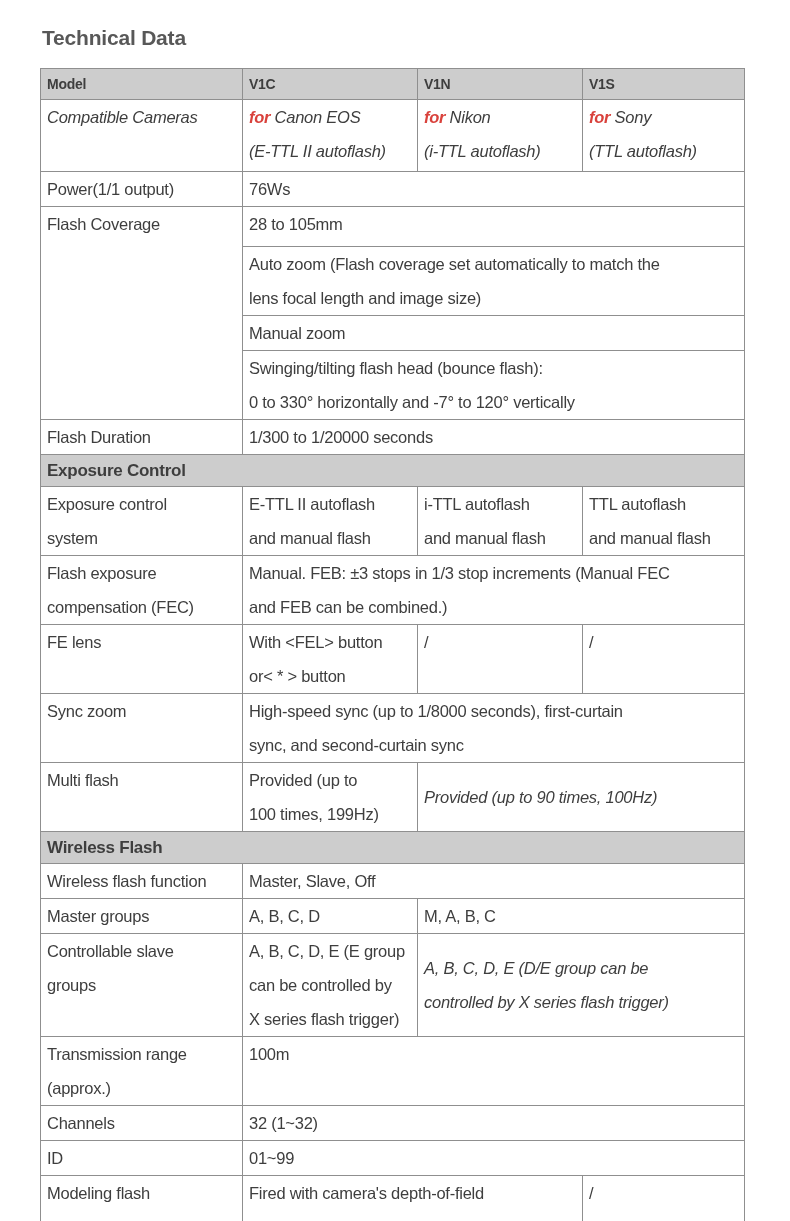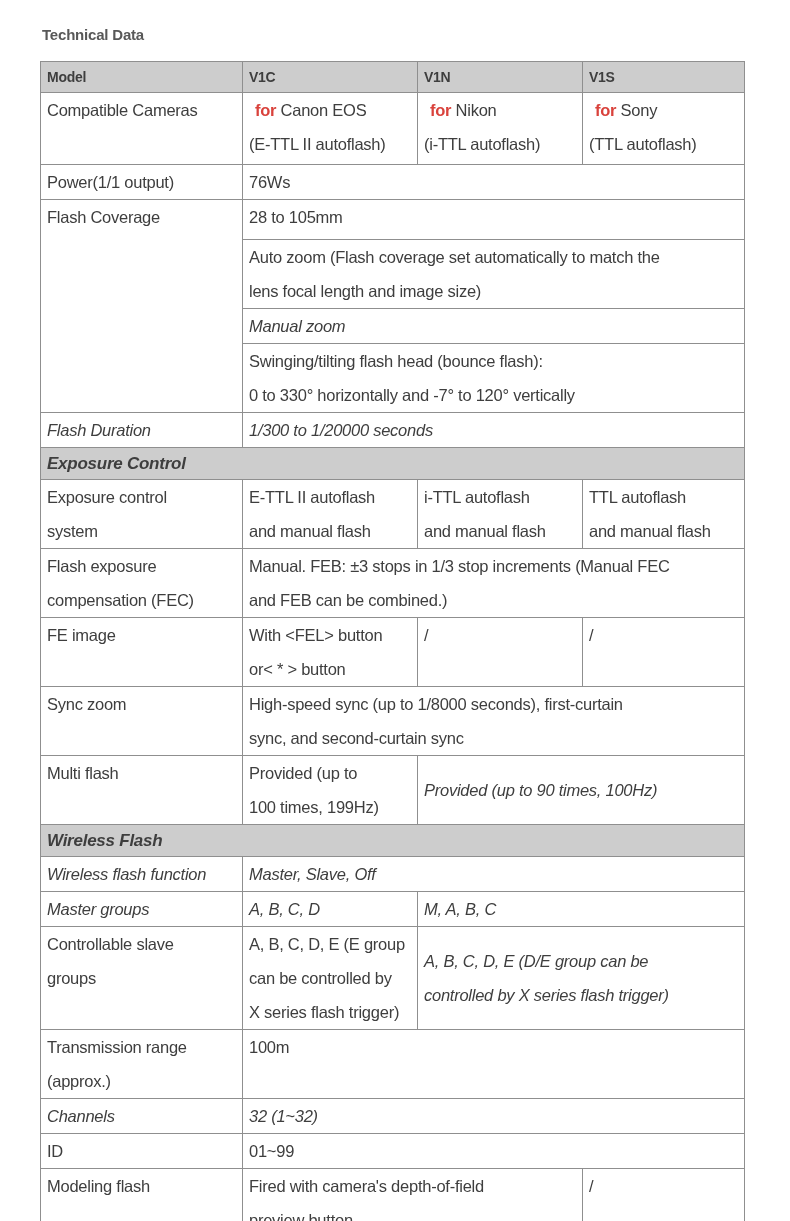--- a/index.html
+++ b/index.html
@@ -6,33 +6,33 @@
     --accent-red:#d9423c;
     --header-bg:#cdcdcd;
     --border:#8f8f8f;
     --text:#3e3e3e;
     --title-color:#585858;
     --page-bg:#ffffff;
   }
   *{box-sizing:border-box;}
   body{margin:0;background:var(--page-bg);}
   .page{width:790px;min-height:1221px;padding:26px 0 0 40px;font-family:"Liberation Sans",sans-serif;color:var(--text);}
-  .title{font-size:15px;font-weight:700;color:var(--title-color);margin:0 0 18px 2px;letter-spacing:-0.2px;}
+  .title{font-size:21px;font-weight:700;color:var(--title-color);margin:0 0 18px 2px;letter-spacing:-0.2px;}
   table.spec{border-collapse:collapse;width:704px;table-layout:fixed;}
   td,th{border:1px solid var(--border);vertical-align:top;padding:0 4px 0 6px;
         font-size:16.5px;line-height:34px;letter-spacing:-0.25px;text-align:left;font-weight:400;overflow:hidden;}
   th.head{background:var(--header-bg);font-weight:700;line-height:30px;font-size:14px;}
   tr.section td{background:var(--header-bg);font-weight:700;line-height:31px;font-size:17px;}
   .vmid{vertical-align:middle;font-style:italic;}
   .red{color:var(--accent-red);font-weight:700;}
-  .compat .red{margin-left:6px;}
+  .compat .red{}
   b{font-weight:400;}
-  .h30{height:30px;} .h31{height:31px;} .h32{height:32px;font-style:italic;} .h33{height:33px;}
-  .h34{height:34px;font-style:italic;} .h35{height:40px;} .h68{height:68px;} .h69{height:69px;padding-left:20px;}
-  .h72{height:72px;} .h102{height:102px;}
+  .h30{height:30px;} .h31{height:31px;} .h32{height:32px;} .h33{height:33px;}
+  .h34{height:34px;} .h35{height:40px;} .h68{height:68px;} .h69{height:69px;padding-left:20px;}
+  .h72{height:72px;font-style:italic;} .h102{height:102px;}
 </style>
 </head>
 <body>
 
 <div class="page">
   <div class="title">Technical Data</div>
 
   <table class="spec">
     <colgroup>
       <col style="width:202px">
@@ -102,21 +102,21 @@
         <td>i-TTL autoflash<br>and manual flash</td>
         <td>TTL autoflash<br>and manual flash</td>
       </tr>
 
       <tr class="h68">
         <td>Flash exposure<br>compensation (FEC)</td>
         <td colspan="3">Manual. FEB: ±3 stops in 1/3 stop increments (Manual FEC<br>and FEB can be combined.)</td>
       </tr>
 
       <tr class="h68">
-        <td>FE image</td>
+        <td>FE lens</td>
         <td><span>With &lt;</span><b>FEL</b><span>&gt; button</span><br><span>or&lt; </span><b>*</b><span> &gt; button</span></td>
         <td>/</td>
         <td>/</td>
       </tr>
 
       <tr class="h68">
         <td>Sync zoom</td>
         <td colspan="3">High-speed sync (up to 1/8000 seconds), first-curtain<br>sync, and second-curtain sync</td>
       </tr>
 

